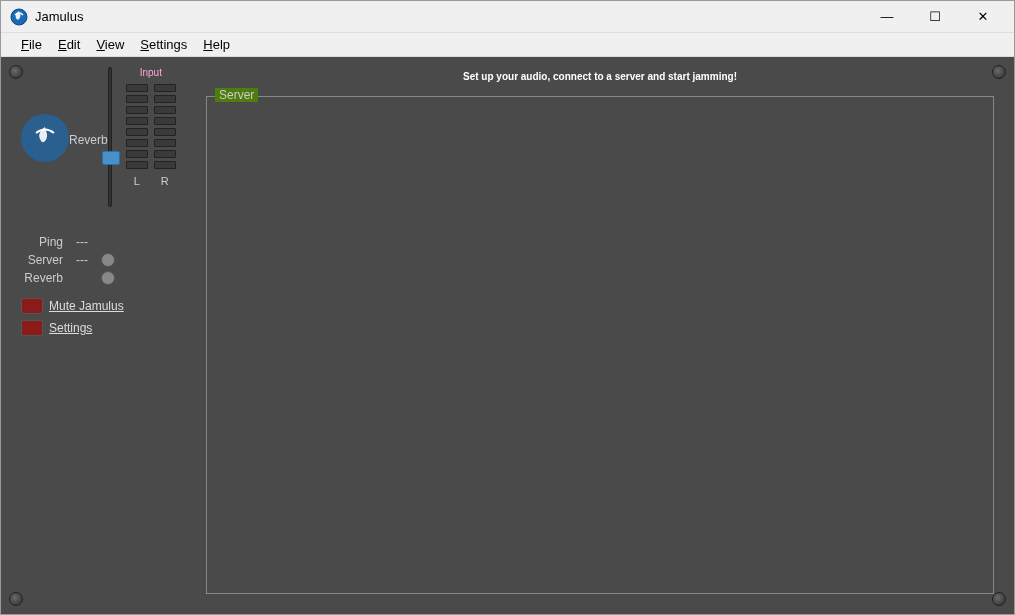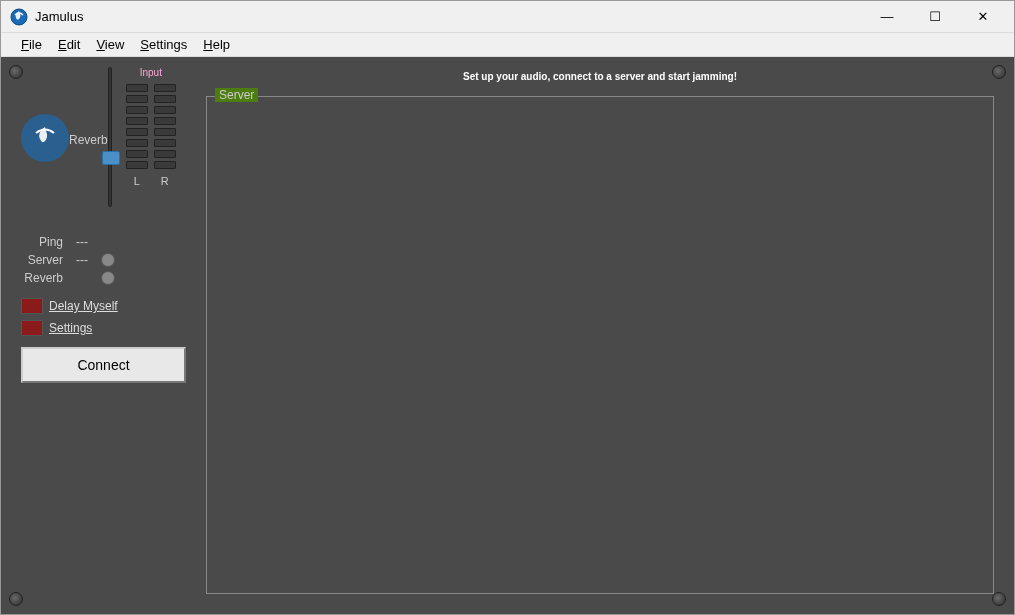--- a/index.html
+++ b/index.html
@@ -442,29 +442,28 @@
         <div class="stat-row">
           <span class="stat-label">Reverb</span>
           <span class="stat-value"></span>
           <div class="stat-indicator"></div>
         </div>
       </div>
 
       <div class="action-buttons">
         <div class="action-btn">
           <div class="btn-icon"></div>
-          <span class="btn-text">Delay Myself</span>
+          <span class="btn-text">Mute Jamulus</span>
         </div>
         <div class="action-btn">
           <div class="btn-icon"></div>
           <span class="btn-text">Settings</span>
         </div>
       </div>
 
-      <button class="connect-btn">Connect</button>
     </div>
 
     <div class="right-panel">
       <div class="welcome-text">Set up your audio, connect to a server and start jamming!</div>
       <div class="server-box">
         <span class="server-legend">Server</span>
       </div>
     </div>
 
   </div>

